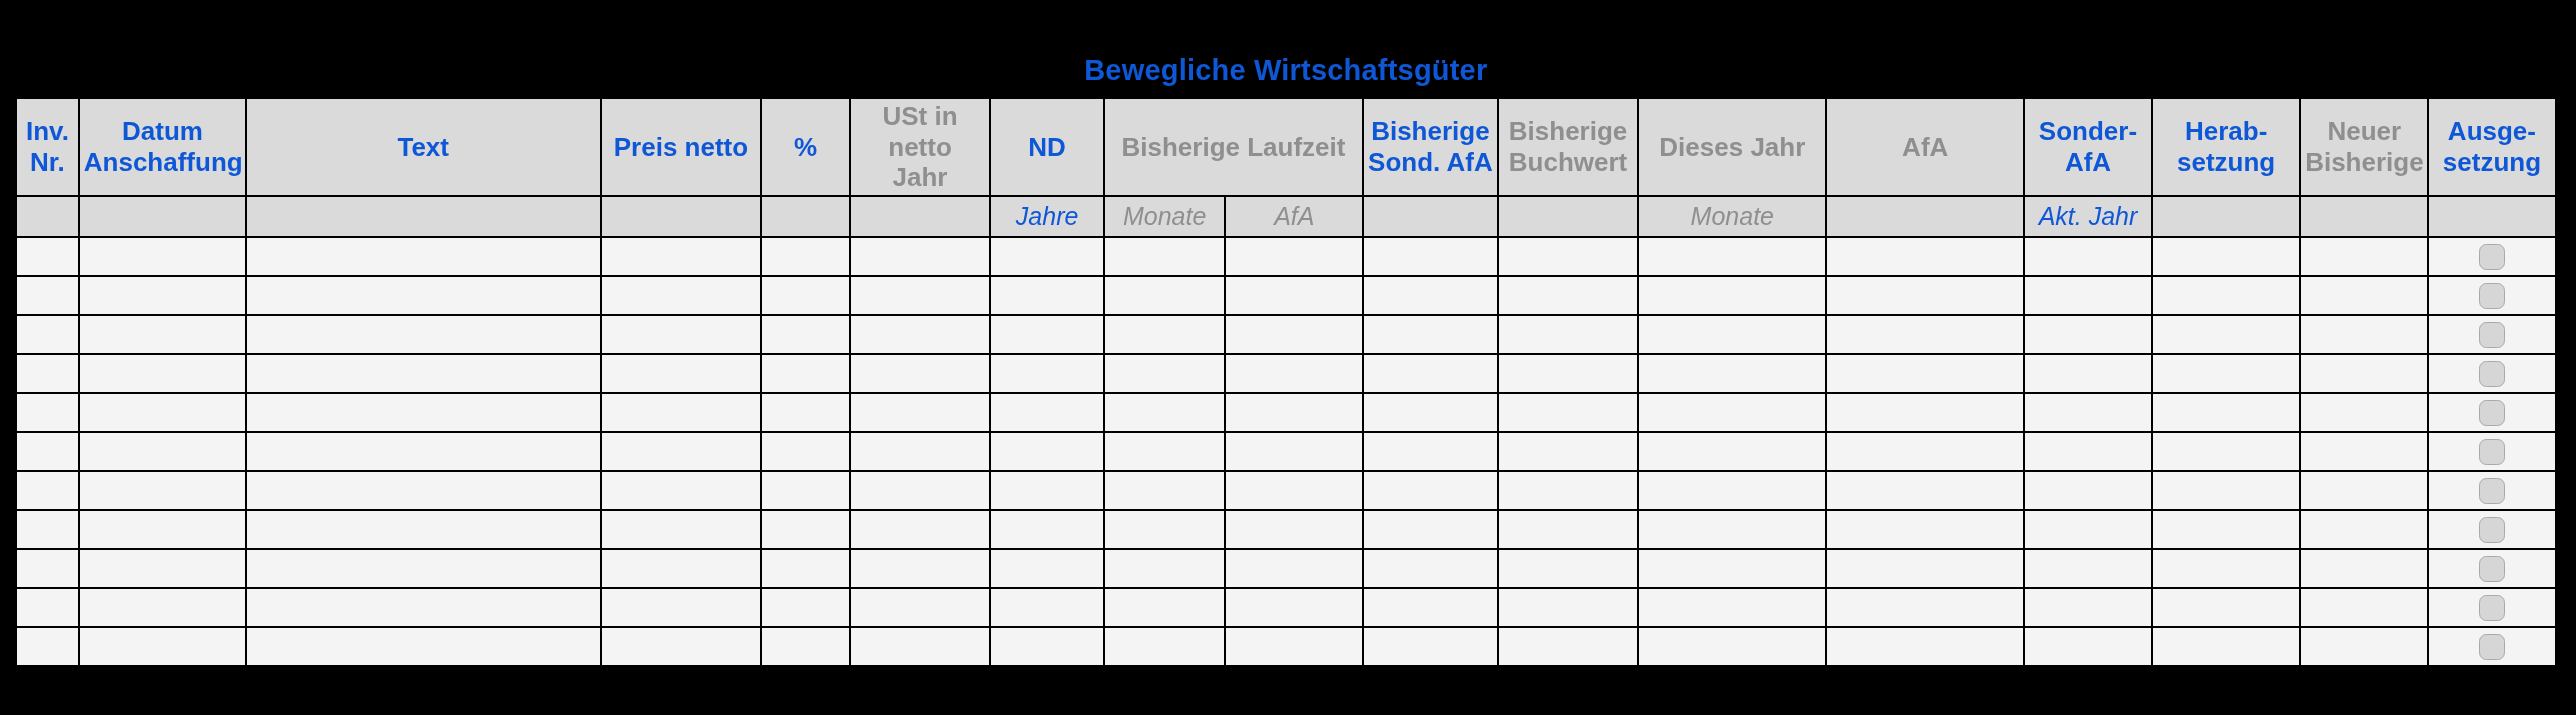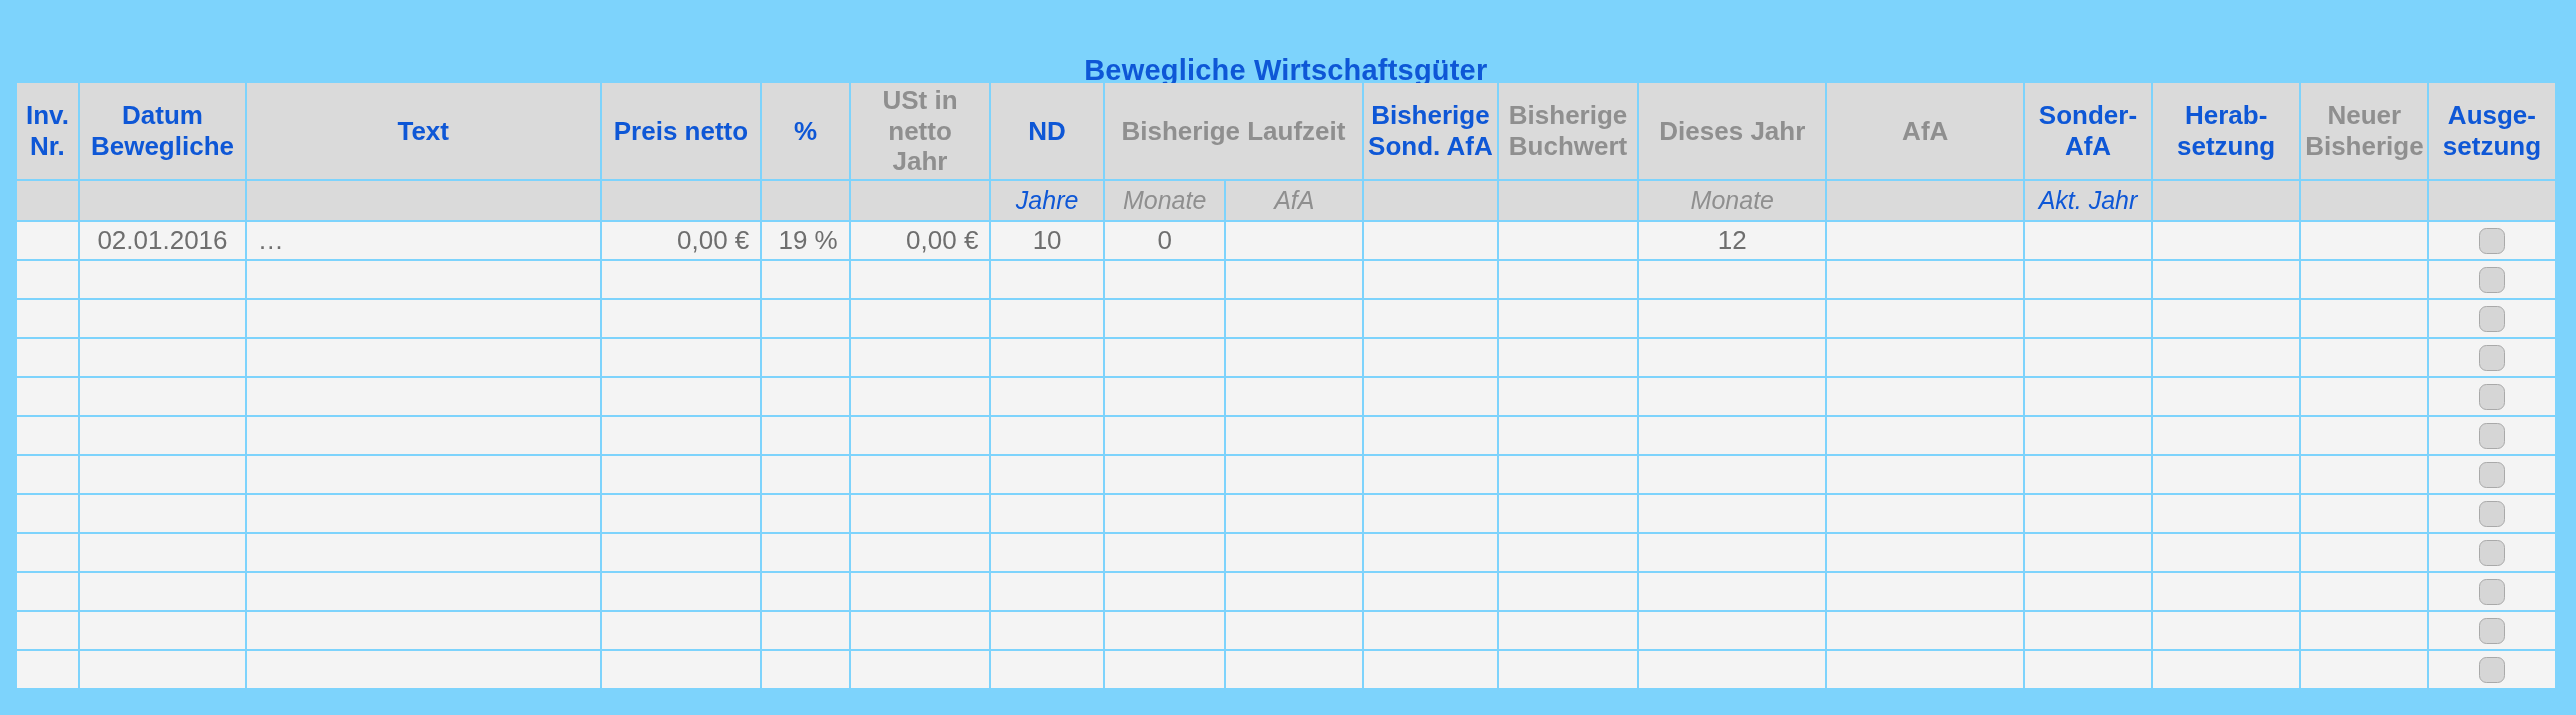--- a/index.html
+++ b/index.html
@@ -1,25 +1,25 @@
 <!DOCTYPE html>
 <html style="font-size:14.8px"><head>
 <meta charset="utf-8">
 <style>
   html,body{margin:0;padding:0;background:#fff;}
   .canvas{
-    position:relative;width:2576px;height:716px;background:#7dd3fc;
+    position:relative;width:2576px;height:716px;background:#000000;
     overflow:hidden;font-family:"Liberation Sans",sans-serif;
   }
   .sheet-title{
     position:absolute;top:54px;left:14.8px;width:2542px;text-align:center;
     font-size:29px;font-weight:bold;color:#0e57d6;letter-spacing:0.2px;
   }
   table.assets{
-    position:absolute;left:14.8px;top:81px;
+    position:absolute;left:14.8px;top:97px;
     border-collapse:separate;border-spacing:2.8px;table-layout:fixed;
     width:2542px;
   }
   table.assets th,table.assets td{
     box-sizing:border-box;overflow:hidden;
   }
   thead th{
     background:#dadada;height:96px;vertical-align:middle;text-align:center;
     font-size:26px;font-weight:bold;line-height:1.18;white-space:pre-line;
     position:relative;padding:1.8px 3.7px;
@@ -66,21 +66,21 @@
         <col style="width: 125px;">
         <col style="width: 146px;">
         <col style="width: 125px;">
         <col style="width: 125px;">
       </colgroup>
     <thead>
         <tr>
           <th class="blue">Inv.
 Nr.</th>
           <th class="blue">Datum
-Bewegliche</th>
+Anschaffung</th>
           <th class="blue">Text</th>
           <th class="blue">Preis netto</th>
           <th class="blue">%</th>
           <th class="gray">USt in
 netto
 Jahr</th>
           <th class="blue">ND</th>
           <th class="gray" colspan="2">Bisherige Laufzeit</th>
           <th class="blue">Bisherige
 Sond. AfA</th>
@@ -113,41 +113,20 @@
           <th class="gray"></th>
           <th class="blue">Akt. Jahr</th>
           <th class="gray"></th>
           <th class="gray"></th>
           <th class="gray"></th>
         </tr>
       </thead>
     <tbody>
         <tr>
           <td class="al-center"></td>
-          <td class="al-center">02.01.2016</td>
-          <td class="al-left">…</td>
-          <td class="al-right">0,00 €</td>
-          <td class="al-right">19 %</td>
-          <td class="al-right">0,00 €</td>
-          <td class="al-center">10</td>
-          <td class="al-center">0</td>
-          <td class="al-center"></td>
-          <td class="al-center"></td>
-          <td class="al-center"></td>
-          <td class="al-center">12</td>
-          <td class="al-center"></td>
-          <td class="al-center"></td>
-          <td class="al-center"></td>
-          <td class="al-center"></td>
-          <td class="al-center">
-            <div class="checkbox"></div>
-          </td>
-        </tr>
-        <tr>
-          <td class="al-center"></td>
           <td class="al-center"></td>
           <td class="al-left"></td>
           <td class="al-right"></td>
           <td class="al-right"></td>
           <td class="al-right"></td>
           <td class="al-center"></td>
           <td class="al-center"></td>
           <td class="al-center"></td>
           <td class="al-center"></td>
           <td class="al-center"></td>

